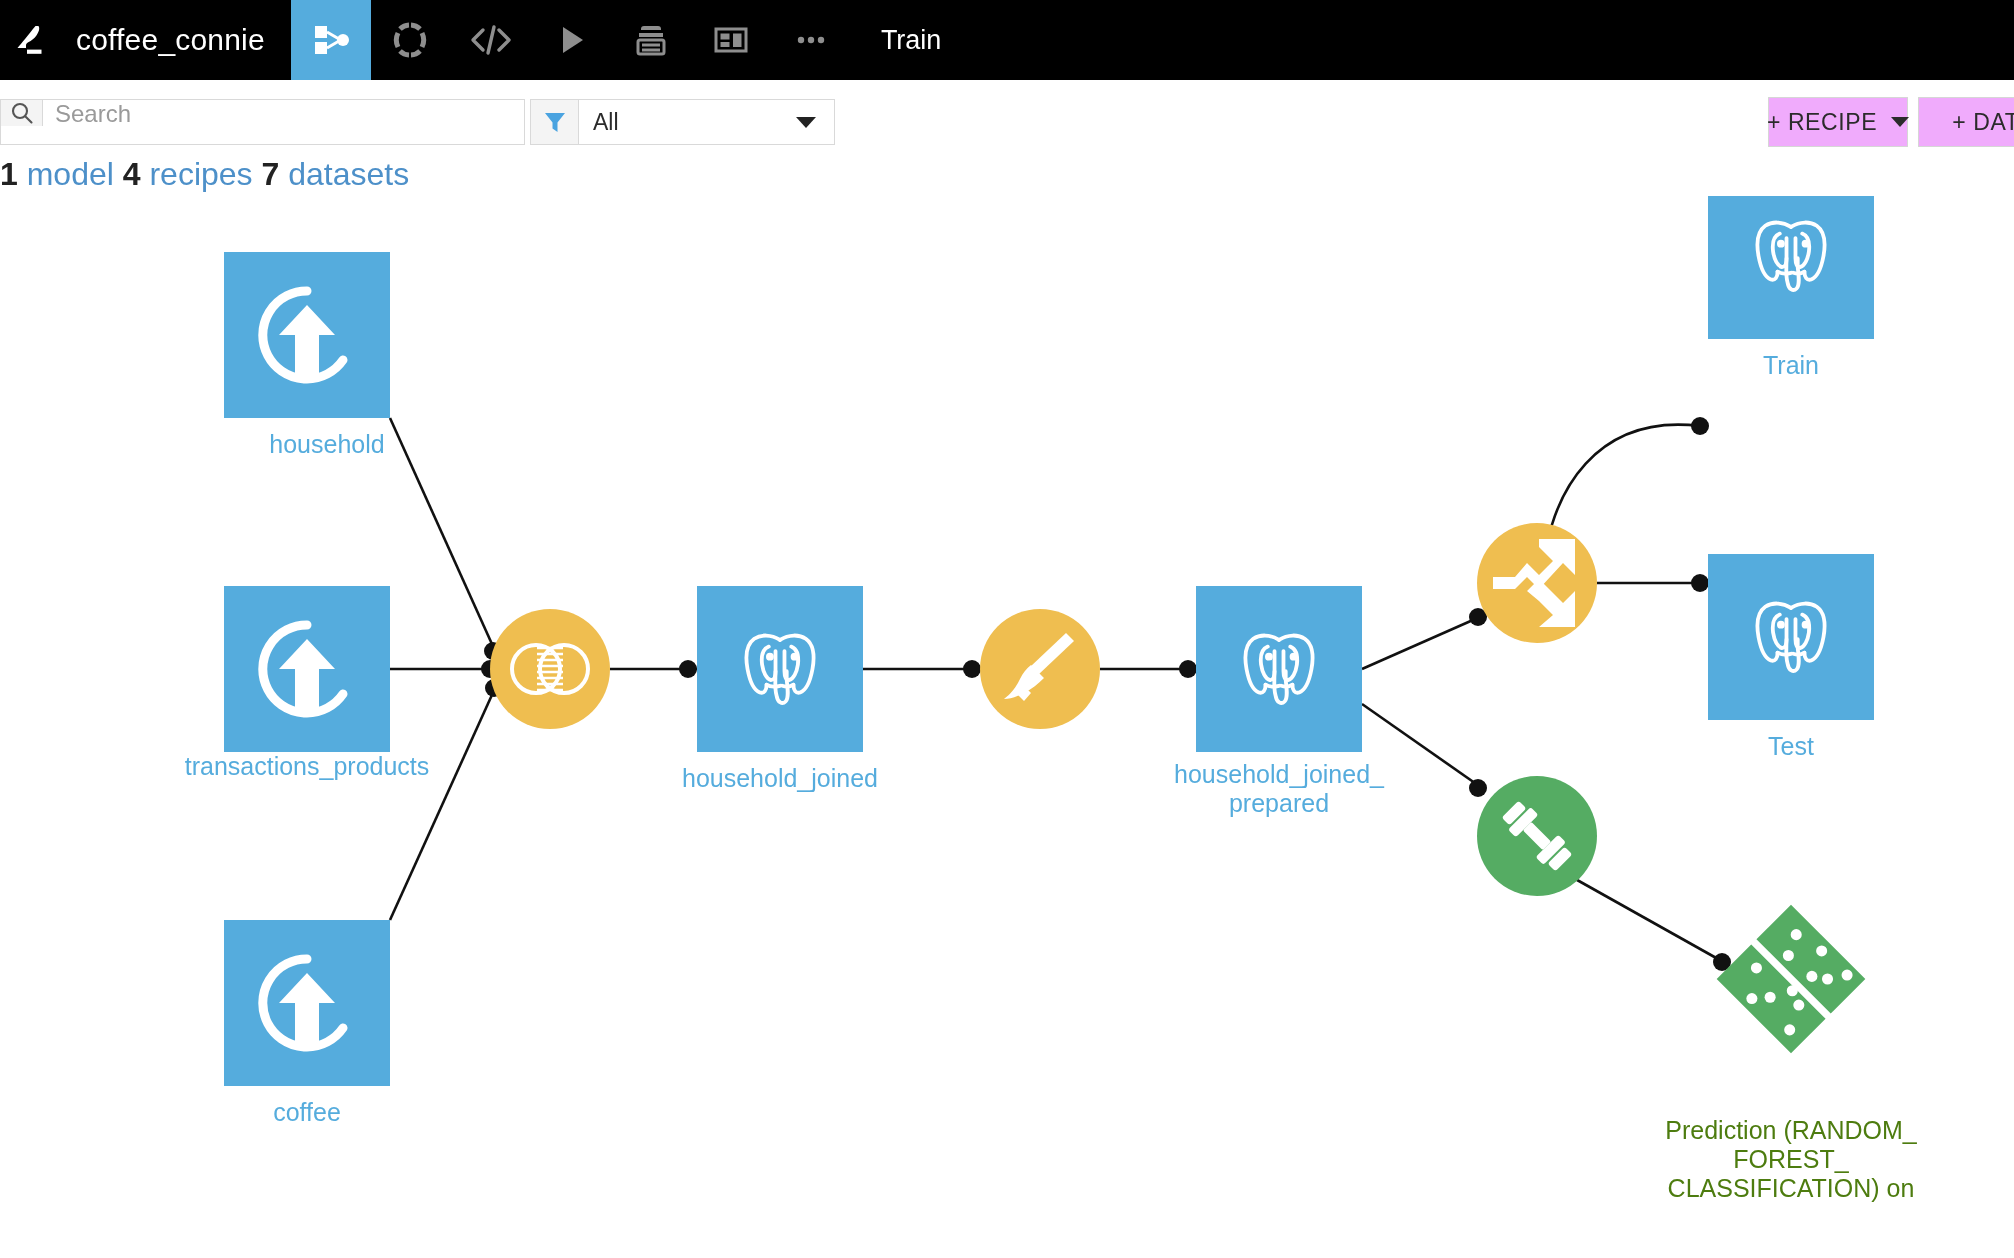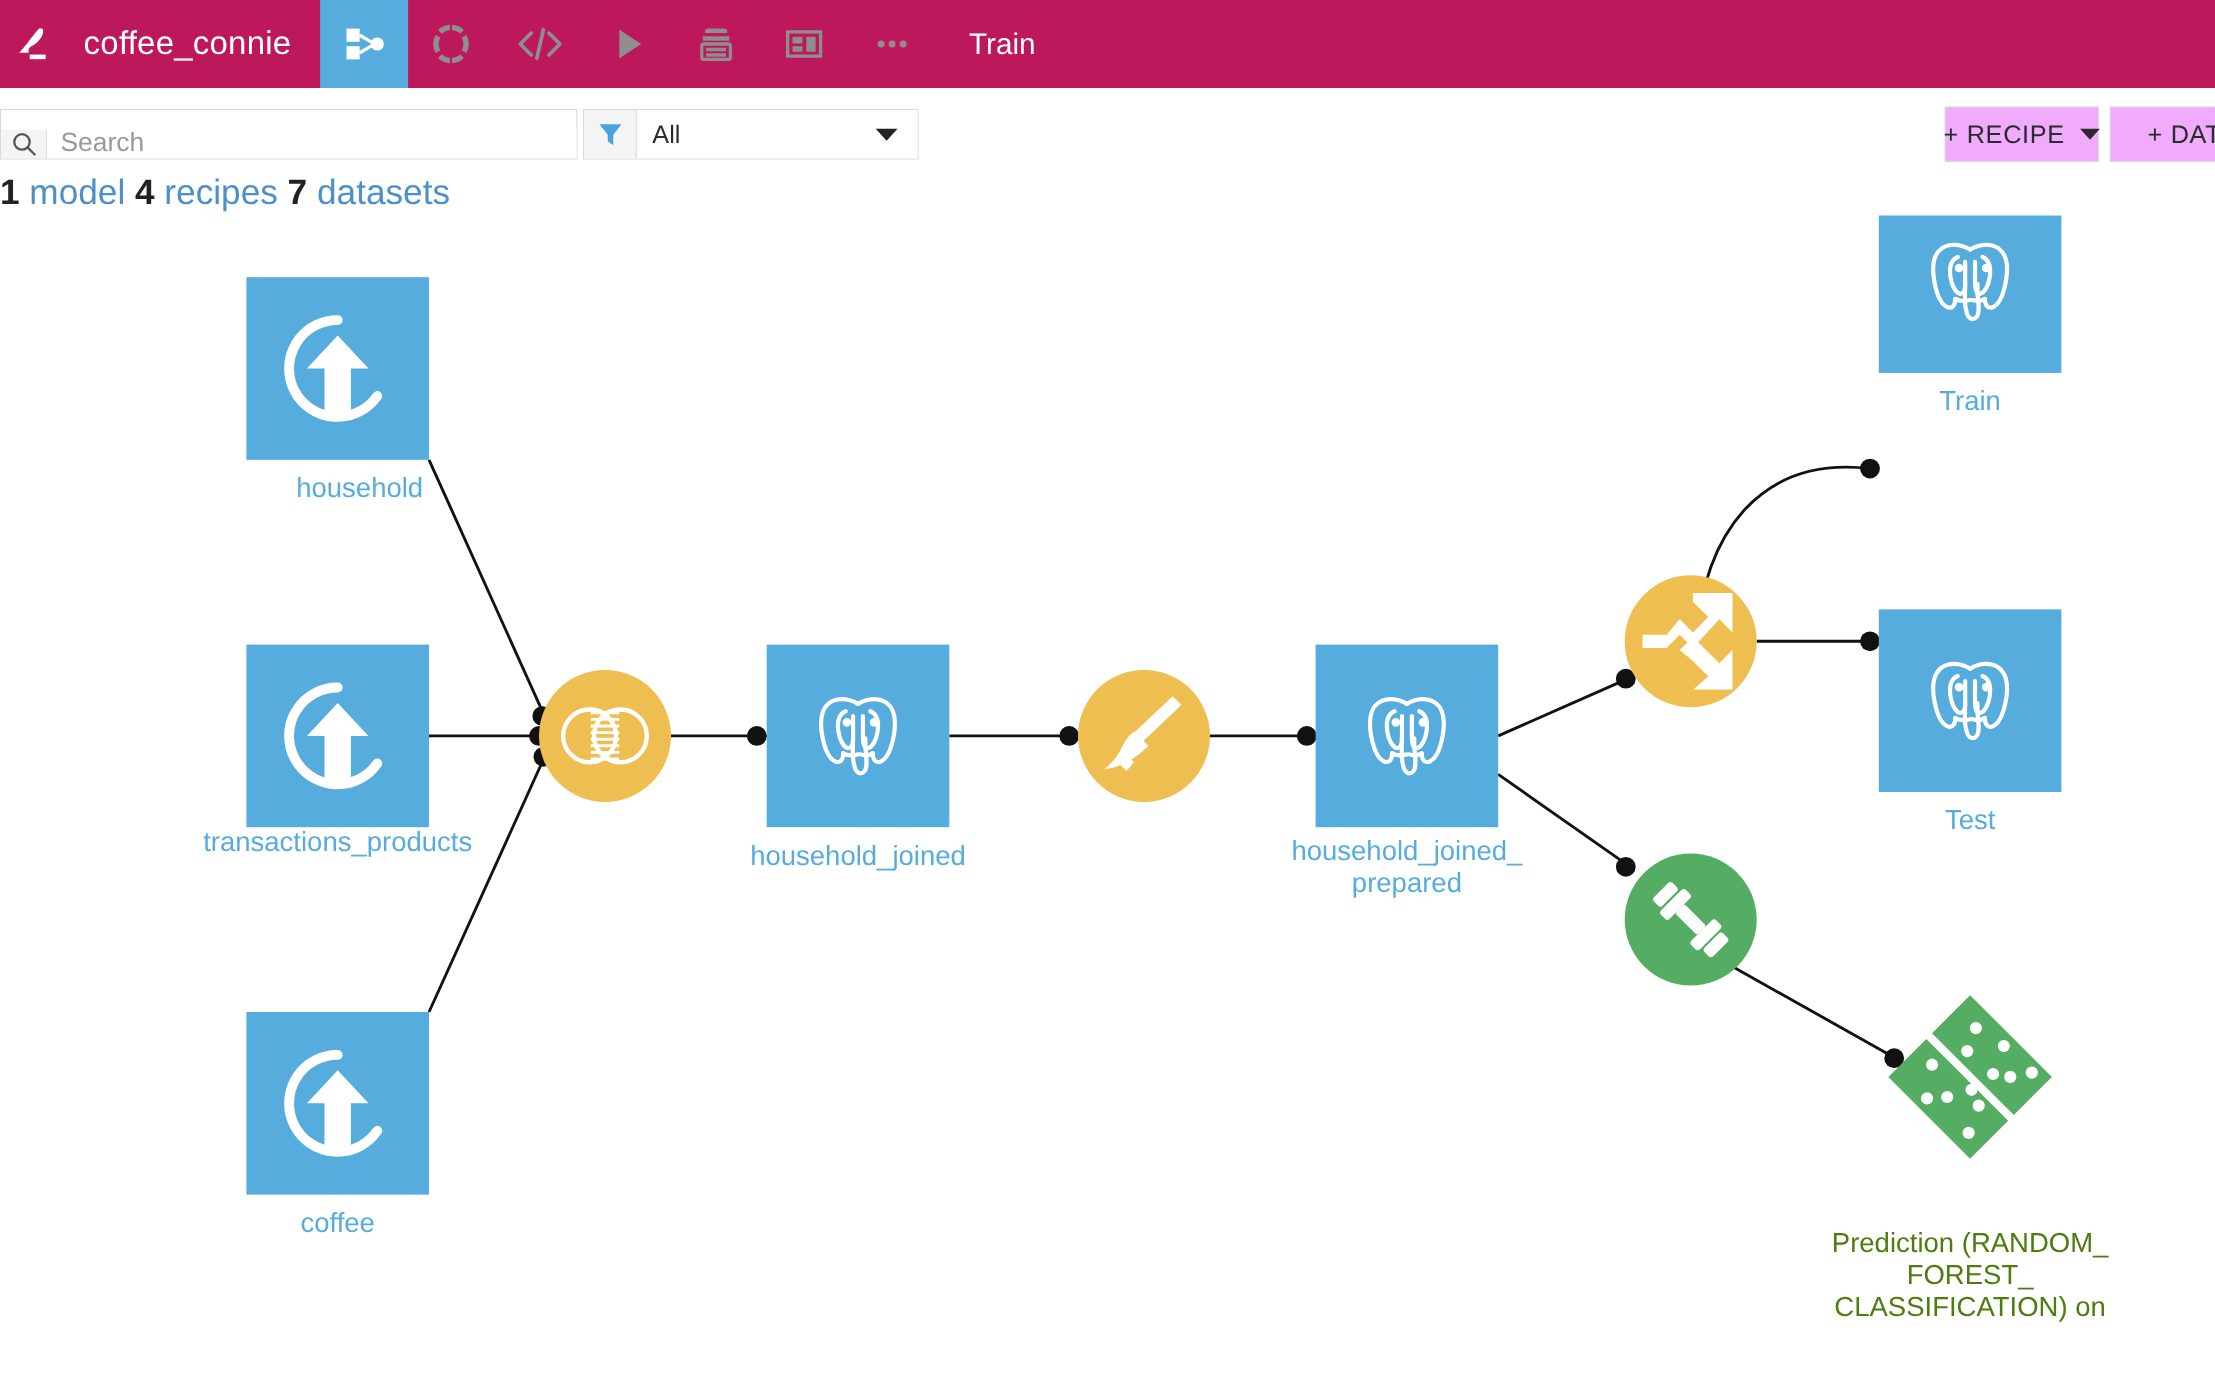--- a/index.html
+++ b/index.html
@@ -5,21 +5,21 @@
   * { box-sizing: border-box; margin: 0; padding: 0; }
   html, body {
     width: 2014px; height: 1258px;
     font-family: "Liberation Sans", sans-serif;
     background: #ffffff; overflow: hidden;
   }
 
   
   #topbar {
     position: absolute; left: 0; top: 0; width: 2014px; height: 80px;
-    background: #be185d; display: flex; align-items: stretch;
+    background: #000000; display: flex; align-items: stretch;
   }
   #logo-cell {
     width: 62px; display: flex; align-items: center; justify-content: center;
   }
   #project-title {
     display: flex; align-items: center; padding: 0 26px 0 14px;
     color: #ffffff; font-size: 30px; letter-spacing: .2px; white-space: nowrap;
   }
   .navicon {
     width: 80px; display: flex; align-items: center; justify-content: center;
@@ -38,21 +38,21 @@
     border-top: 12px solid #55acdd;
   }
 
   
   #subbar {
     position: absolute; left: 0; top: 80px; width: 2014px; height: 76px;
     background: #ffffff;
   }
   #search-wrap {
     position: absolute; left: 0; top: 99px; height: 46px;
-    display: flex; align-items: flex-end;
+    display: flex; align-items: flex-start;
     border: 1px solid #d9d9d9; width: 525px;
   }
   #search-icon-box {
     width: 42px; background: #f4f4f4; border-right: 1px solid #d9d9d9;
     display: flex; align-items: center; justify-content: center;
   }
   #search-input {
     flex: 1; border: 0; outline: none; font-size: 24px; padding: 0 12px;
     color: #333; font-family: "Liberation Sans", sans-serif; background: #fff;
   }

